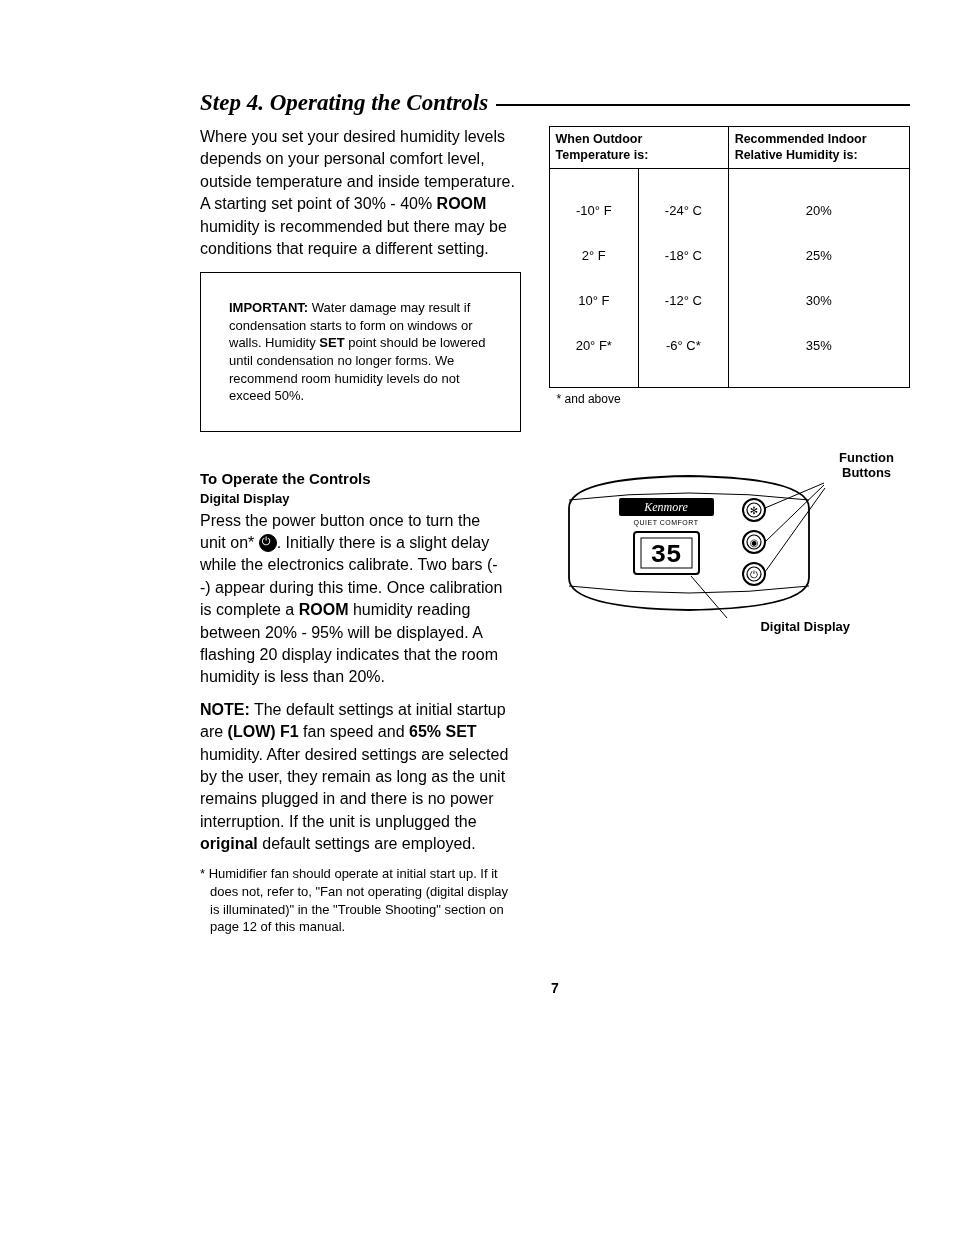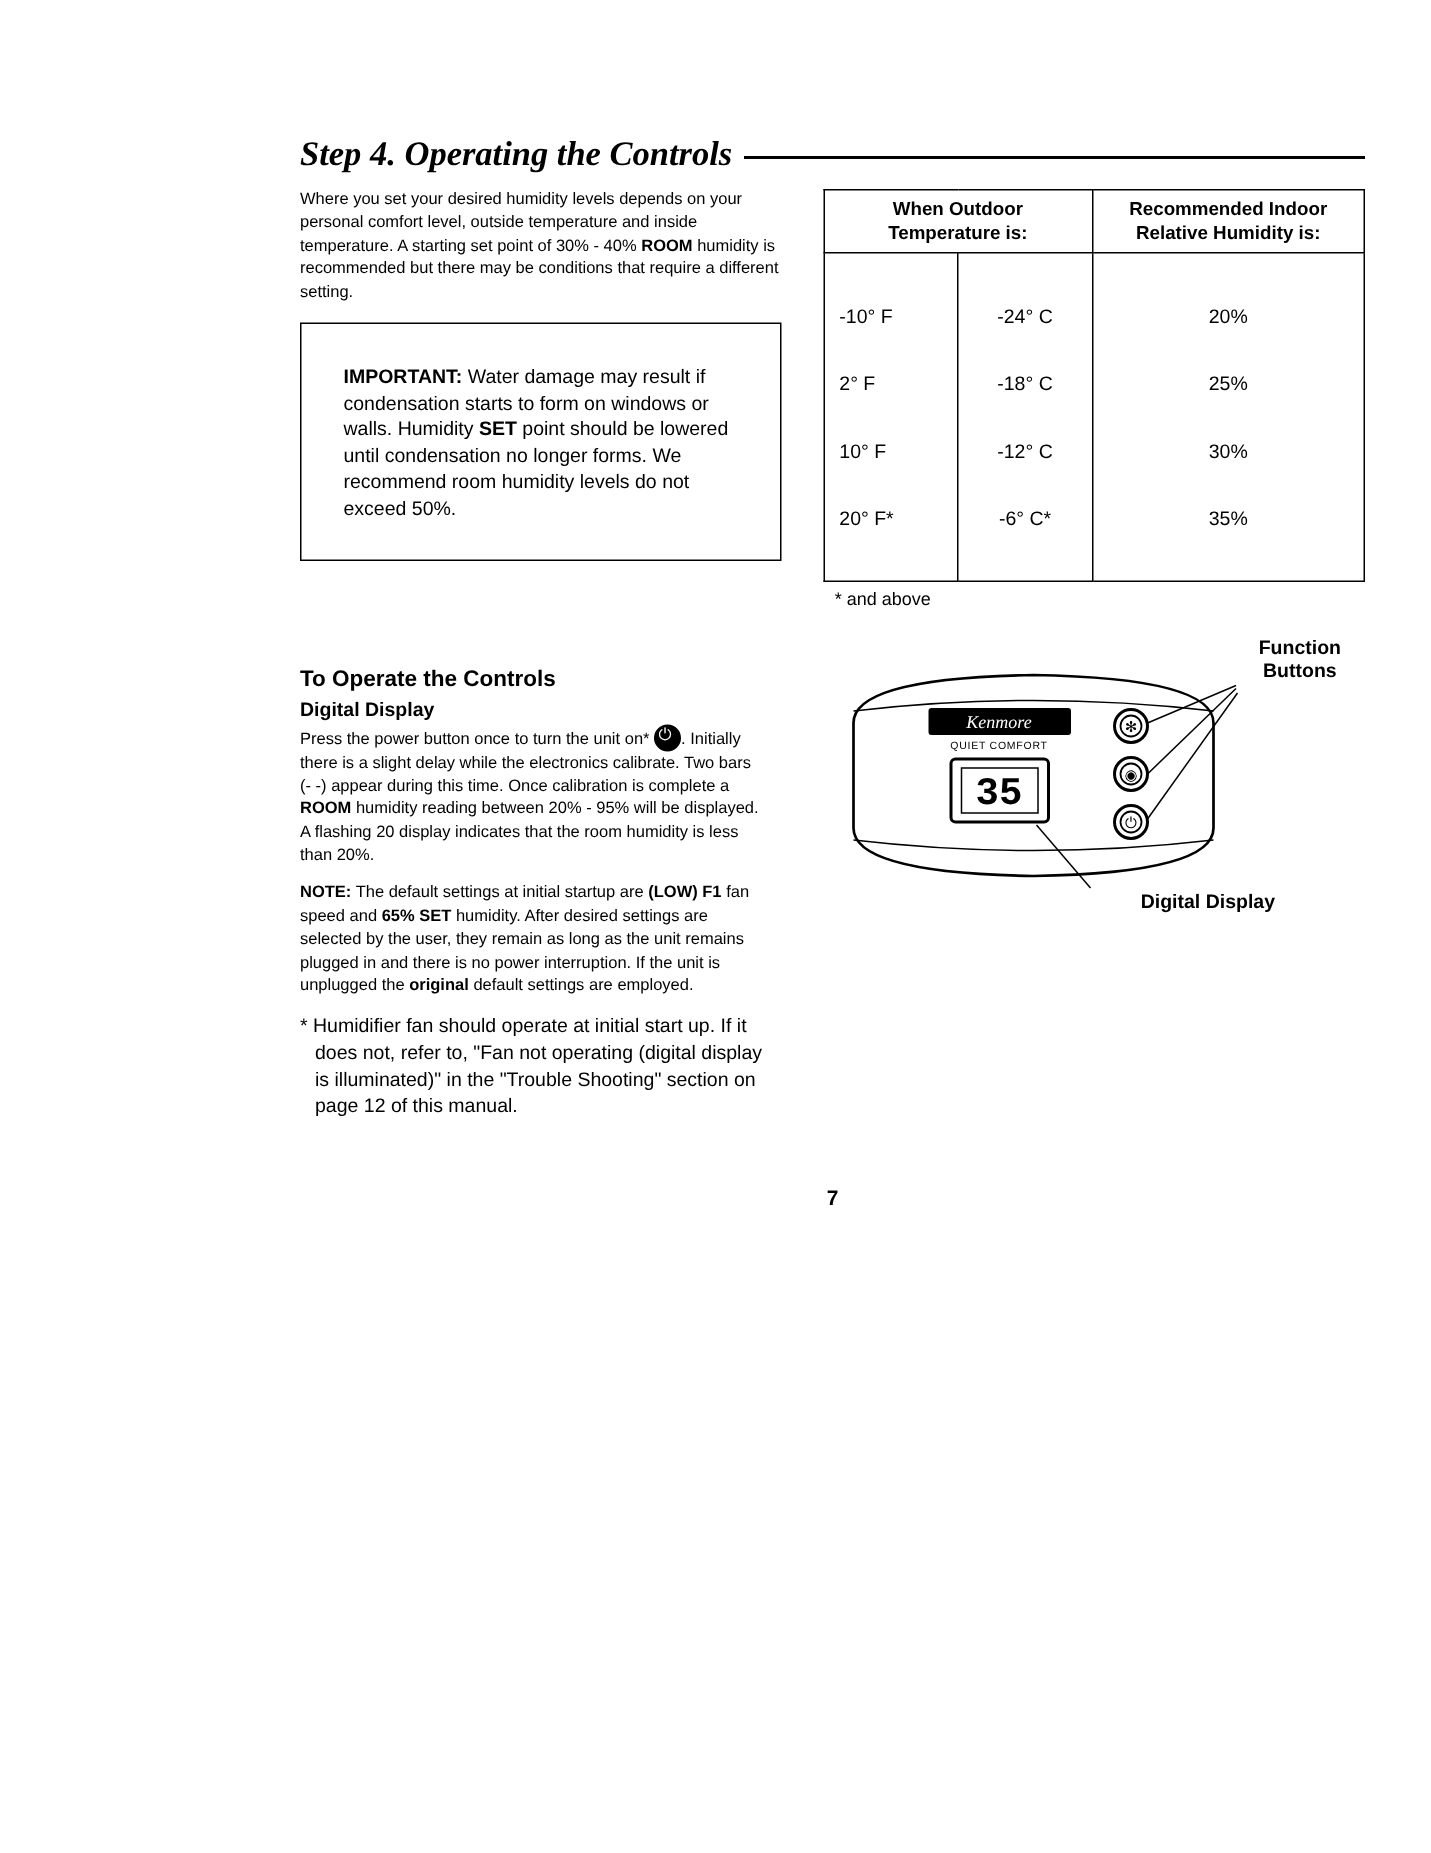--- a/index.html
+++ b/index.html
@@ -56,41 +56,41 @@
   .important-box p { margin: 18px; }
 
   table.humidity {
     border-collapse: collapse;
     width: 100%;
     font-size: 13px;
   }
   table.humidity th, table.humidity td {
     border: 1.5px solid #000;
     padding: 4px 6px;
-    text-align: center;
+    text-align: left;
     vertical-align: middle;
   }
   table.humidity th {
     font-weight: bold;
     font-size: 12.5px;
     line-height: 1.3;
   }
   table.humidity td {
     white-space: pre;
   }
   .footnote {
     font-size: 12px;
     margin-top: 4px;
     margin-left: 8px;
   }
 
   .subhead { font-weight: bold; font-size: 15px; margin-top: 20px; margin-bottom: 4px; }
   .subsubhead { font-weight: bold; font-size: 13px; margin-bottom: 4px; }
 
-  .body-text { font-size: 11px; line-height: 1.4; }
+  .body-text { font-size: 16px; line-height: 1.4; }
   .body-text strong { font-weight: bold; }
 
   .note-block { margin-top: 10px; }
   .foot-text { font-size: 13px; margin-top: 10px; line-height: 1.35; padding-left: 10px; text-indent: -10px; }
 
   .pagenum { text-align: center; font-weight: bold; margin-top: 40px; font-size: 14px; }
 
   
   .diagram-wrap {
     position: relative;
@@ -165,21 +165,21 @@
         <thead>
           <tr>
             <th colspan="2" style="white-space:pre-line">When Outdoor
 Temperature is:</th>
             <th style="white-space:pre-line">Recommended Indoor
 Relative Humidity is:</th>
           </tr>
         </thead>
         <tbody>
           <tr>
-            <td rowspan="4" style="border-right:1.5px solid #000; text-align:left; padding:4px 10px;">
+            <td rowspan="4" style="border-right:1.5px solid #000; text-align:center; padding:4px 10px;">
               <div>-10° F</div>
               <div>2° F</div>
               <div>10° F</div>
               <div>20° F*</div>
             </td>
             <td rowspan="4" style="text-align:center; padding:4px 10px;">
               <div>-24° C</div>
               <div>-18° C</div>
               <div>-12° C</div>
               <div>-6° C*</div>

